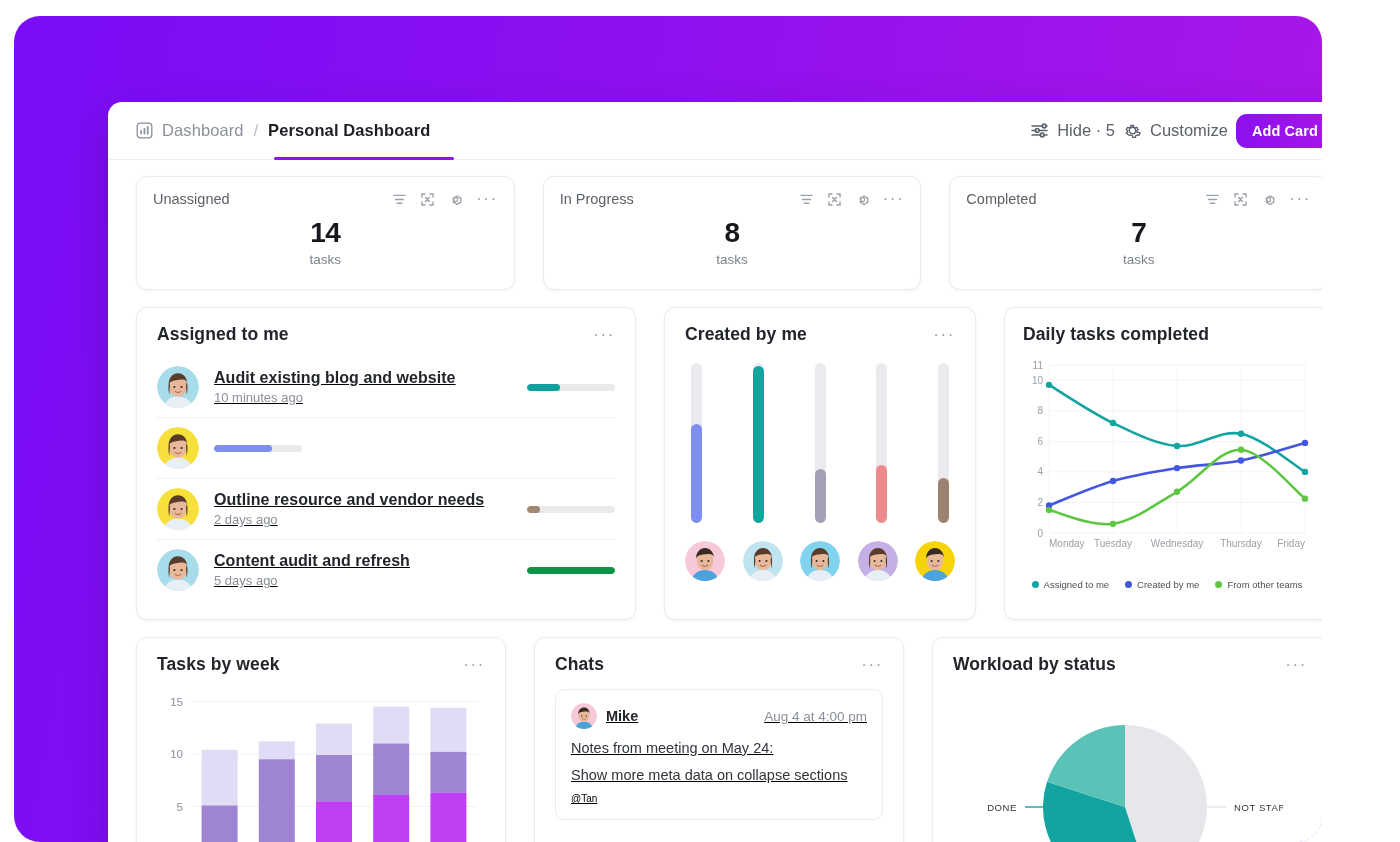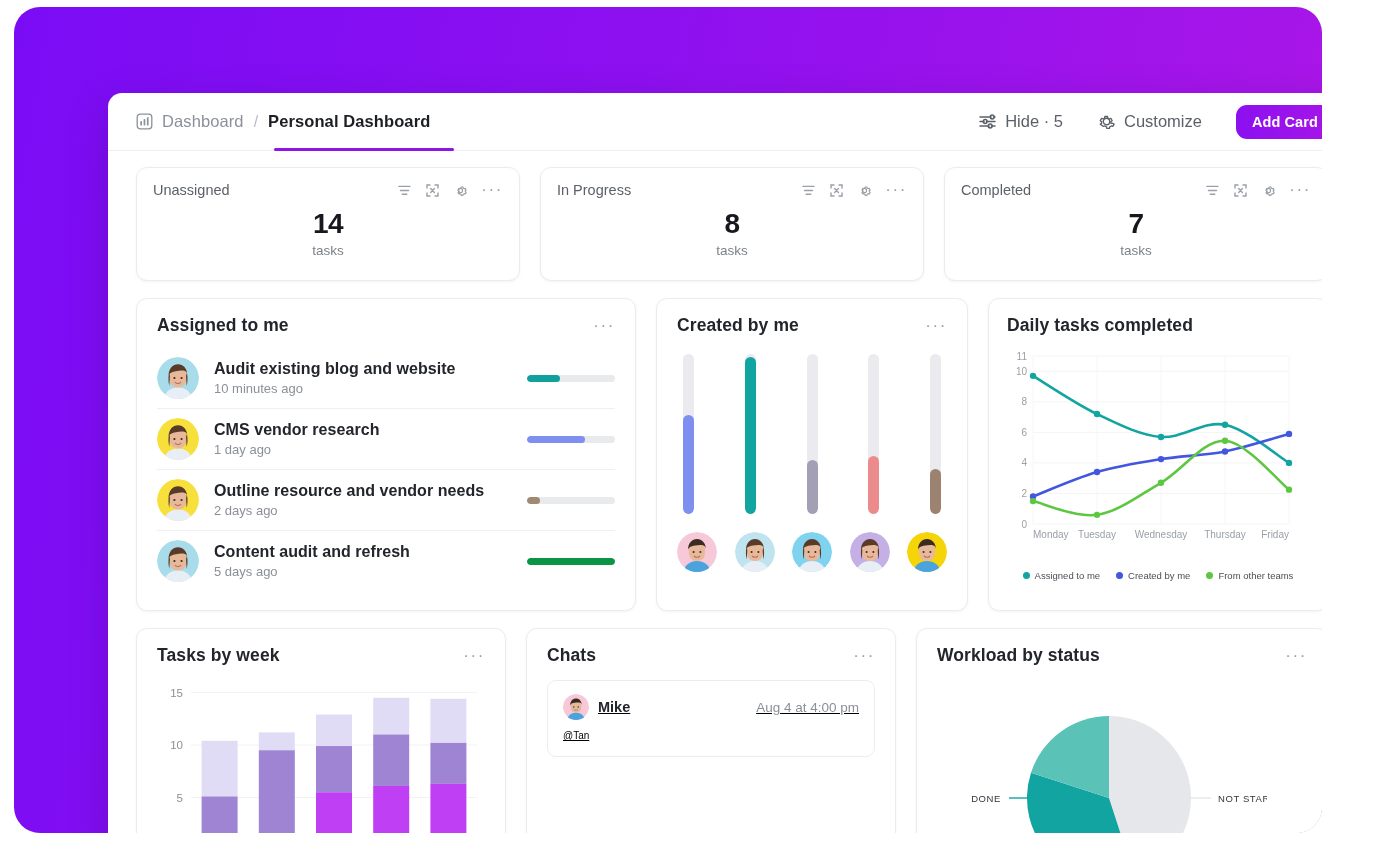--- a/index.html
+++ b/index.html
@@ -6,21 +6,21 @@
   html, body { width: 1400px; height: 842px; overflow: hidden; }
   body {
     font-family: "Liberation Sans", sans-serif;
     background: #ffffff;
     -webkit-font-smoothing: antialiased;
   }
 
   
   #stage {
     position: absolute;
-    left: 14px; top: 7px;
+    left: 14px; top: 16px;
     width: 1308px; height: 826px;
     border-radius: 26px;
     background: linear-gradient(100deg, #7a0cf5 0%, #8e10f0 45%, #ad17e6 100%);
     overflow: hidden;
   }
 
   
   #app {
     position: absolute;
     left: 94px; top: 86px;
@@ -45,37 +45,37 @@
   .crumb-sep { font-size: 16px; color: #b9bec6; margin: 0 1px; }
   .crumb-cur {
     font-size: 16.5px; color: #1d1f24; font-weight: 600; letter-spacing: .1px;
     position: relative; height: 100%; display:flex; align-items:center;
   }
   .crumb-underline {
     position: absolute; left: 166px; bottom: -1px;
     width: 180px; height: 3px; background: #9013e8; border-radius: 2px;
   }
 
-  .hdr-right { margin-left: auto; display: flex; align-items: center; gap: 34px; }
+  .hdr-right { margin-left: auto; display: flex; align-items: center; gap: 8px; }
   .hdr-btn {
     display: flex; align-items: center; gap: 8px;
     font-size: 16.5px; color: #5c6169; cursor: pointer; background:none; border:none;
     font-family: inherit;
   }
   .hdr-btn svg { display:block; }
   .add-card {
     background: linear-gradient(95deg, #8b10f0, #a815e8);
     color: #fff; font-size: 14.5px; font-weight: 600;
     padding: 9px 16px; border-radius: 11px; border: none; cursor: pointer;
     font-family: inherit; letter-spacing: .1px;
   }
 
   
   .body { padding: 16px 28px 0 28px; }
-  .row { display: flex; gap: 20px; }
+  .row { display: flex; gap: 28px; }
   .row + .row { margin-top: 17px; }
 
   .card {
     background: #fff; border: 1px solid #ececf0; border-radius: 11px;
     box-shadow: 0 1px 3px rgba(20,20,40,.05);
   }
 
   
   .stat { flex: 1; height: 114px; padding: 14px 16px 0 16px; position: relative; }
   .stat-head { display: flex; align-items: center; }
@@ -97,21 +97,21 @@
   .c-daily    { flex: 1;        padding: 16px 18px 0 18px; }
 
   .card-head { display: flex; align-items: center; }
   .card-title { font-size: 17.5px; color: #22252b; font-weight: 600; letter-spacing: .1px; }
   .card-head .dots { margin-left: auto; }
 
   
   .tasks { margin-top: 12px; }
   .task {
     display: flex; align-items: center; gap: 15px;
-    padding: 9px 0 9px 0; border-bottom: 1px solid #f0f0f3;
+    padding: 9px 0 9px 0; border-bottom: 1px solid #f0f0f3; text-decoration: underline;
   }
   .task:last-child { border-bottom: none; }
   .av { width: 42px; height: 42px; border-radius: 50%; flex: 0 0 auto; overflow:hidden; position:relative; }
   .task-text { flex: 1; min-width: 0; }
   .task-name { font-size: 16px; color: #22252b; font-weight: 600; letter-spacing: .05px; }
   .task-time { font-size: 13px; color: #8b9099; margin-top: 3px; }
   .pbar { flex: 0 0 88px; height: 7px; border-radius: 4px; background: #e9eaec; overflow: hidden; }
   .pbar > i { display: block; height: 100%; border-radius: 4px; }
 
   
@@ -306,21 +306,20 @@
                 <span class="av"><svg width="42" height="42" viewBox="0 0 40 40">
                     <circle cx="20" cy="20" r="20" fill="#f7e03c"></circle>
                     <path d="M7 40c0-7 6-11 13-11s13 4 13 11z" fill="#e8eef5"></path>
                     <path d="M12 17c0-6 3.6-9 8-9s8 3 8 9v4c0 5-3.6 8-8 8s-8-3-8-8z" fill="#e7b99a"></path>
                     <path d="M11 18c0-7 4-11 9-11s9 4 9 11c0-3-1-4-2.5-4.6C24 12.6 21 13 18 13.6 14.5 14.3 11.6 15 11 18z" fill="#5a3a28"></path>
                     <path d="M11.5 15c-1 5-.6 9 .2 12.5.3-4 .6-7.6.6-9.6zM28.5 15c1 5 .6 9-.2 12.5-.3-4-.6-7.6-.6-9.6z" fill="#5a3a28"></path>
                     <circle cx="16.6" cy="20" r="1.05" fill="#3b2a20"></circle>
                     <circle cx="23.4" cy="20" r="1.05" fill="#3b2a20"></circle>
                     <path d="M17.3 24.2c1.6 1.3 3.8 1.3 5.4 0" stroke="#b9705a" stroke-width="1.1" fill="none" stroke-linecap="round"></path>
                   </svg></span>
-                <span class="task-text"><span class="task-name"> CMS vendor research</span><div class="task-time">1 day ago</div></span>
                 <span class="pbar">
                   <i style="width:66%;background:#7f8ff0"></i>
                 </span>
               </div>
               <div class="task">
                 <span class="av"><svg width="42" height="42" viewBox="0 0 40 40">
                     <circle cx="20" cy="20" r="20" fill="#f7e03c"></circle>
                     <path d="M7 40c0-7 6-11 13-11s13 4 13 11z" fill="#e8eef5"></path>
                     <path d="M12 17c0-6 3.6-9 8-9s8 3 8 9v4c0 5-3.6 8-8 8s-8-3-8-8z" fill="#e7b99a"></path>
                     <path d="M11 18c0-7 4-11 9-11s9 4 9 11c0-3-1-4-2.5-4.6C24 12.6 21 13 18 13.6 14.5 14.3 11.6 15 11 18z" fill="#5a3a28"></path>
@@ -538,20 +537,22 @@
                     <path d="M7 40c0-7 6-11 13-11s13 4 13 11z" fill="#4aa3dd"></path>
                     <path d="M12 17c0-6 3.6-9 8-9s8 3 8 9v4c0 5-3.6 8-8 8s-8-3-8-8z" fill="#e7b99a"></path>
                     <path d="M11 18c0-7 4-11 9-11s9 4 9 11c0-3-1-4-2.5-4.6C24 12.6 21 13 18 13.6 14.5 14.3 11.6 15 11 18z" fill="#3a2a22"></path>
                     <circle cx="16.6" cy="20" r="1.05" fill="#3b2a20"></circle>
                     <circle cx="23.4" cy="20" r="1.05" fill="#3b2a20"></circle>
                     <path d="M17.3 24.2c1.6 1.3 3.8 1.3 5.4 0" stroke="#b9705a" stroke-width="1.1" fill="none" stroke-linecap="round"></path>
                   </svg></span>
               <span class="chat-name">Mike</span>
               <span class="chat-time">Aug 4 at 4:00 pm</span>
             </div>
+            <div class="chat-line">Notes from meeting on May 24:</div>
+            <div class="chat-line">Show more meta data on collapse sections</div>
             <div class="chat-men">@Tan</div>
           </div>
         </div>
 
         <div class="card bot c-work">
           <div class="card-head">
             <span class="card-title">Workload by status</span>
             <span class="dots">···</span>
           </div>
           <svg id="pie-chart-svg" width="330" height="180" viewBox="0 0 330 180" style="margin-top:2px">

